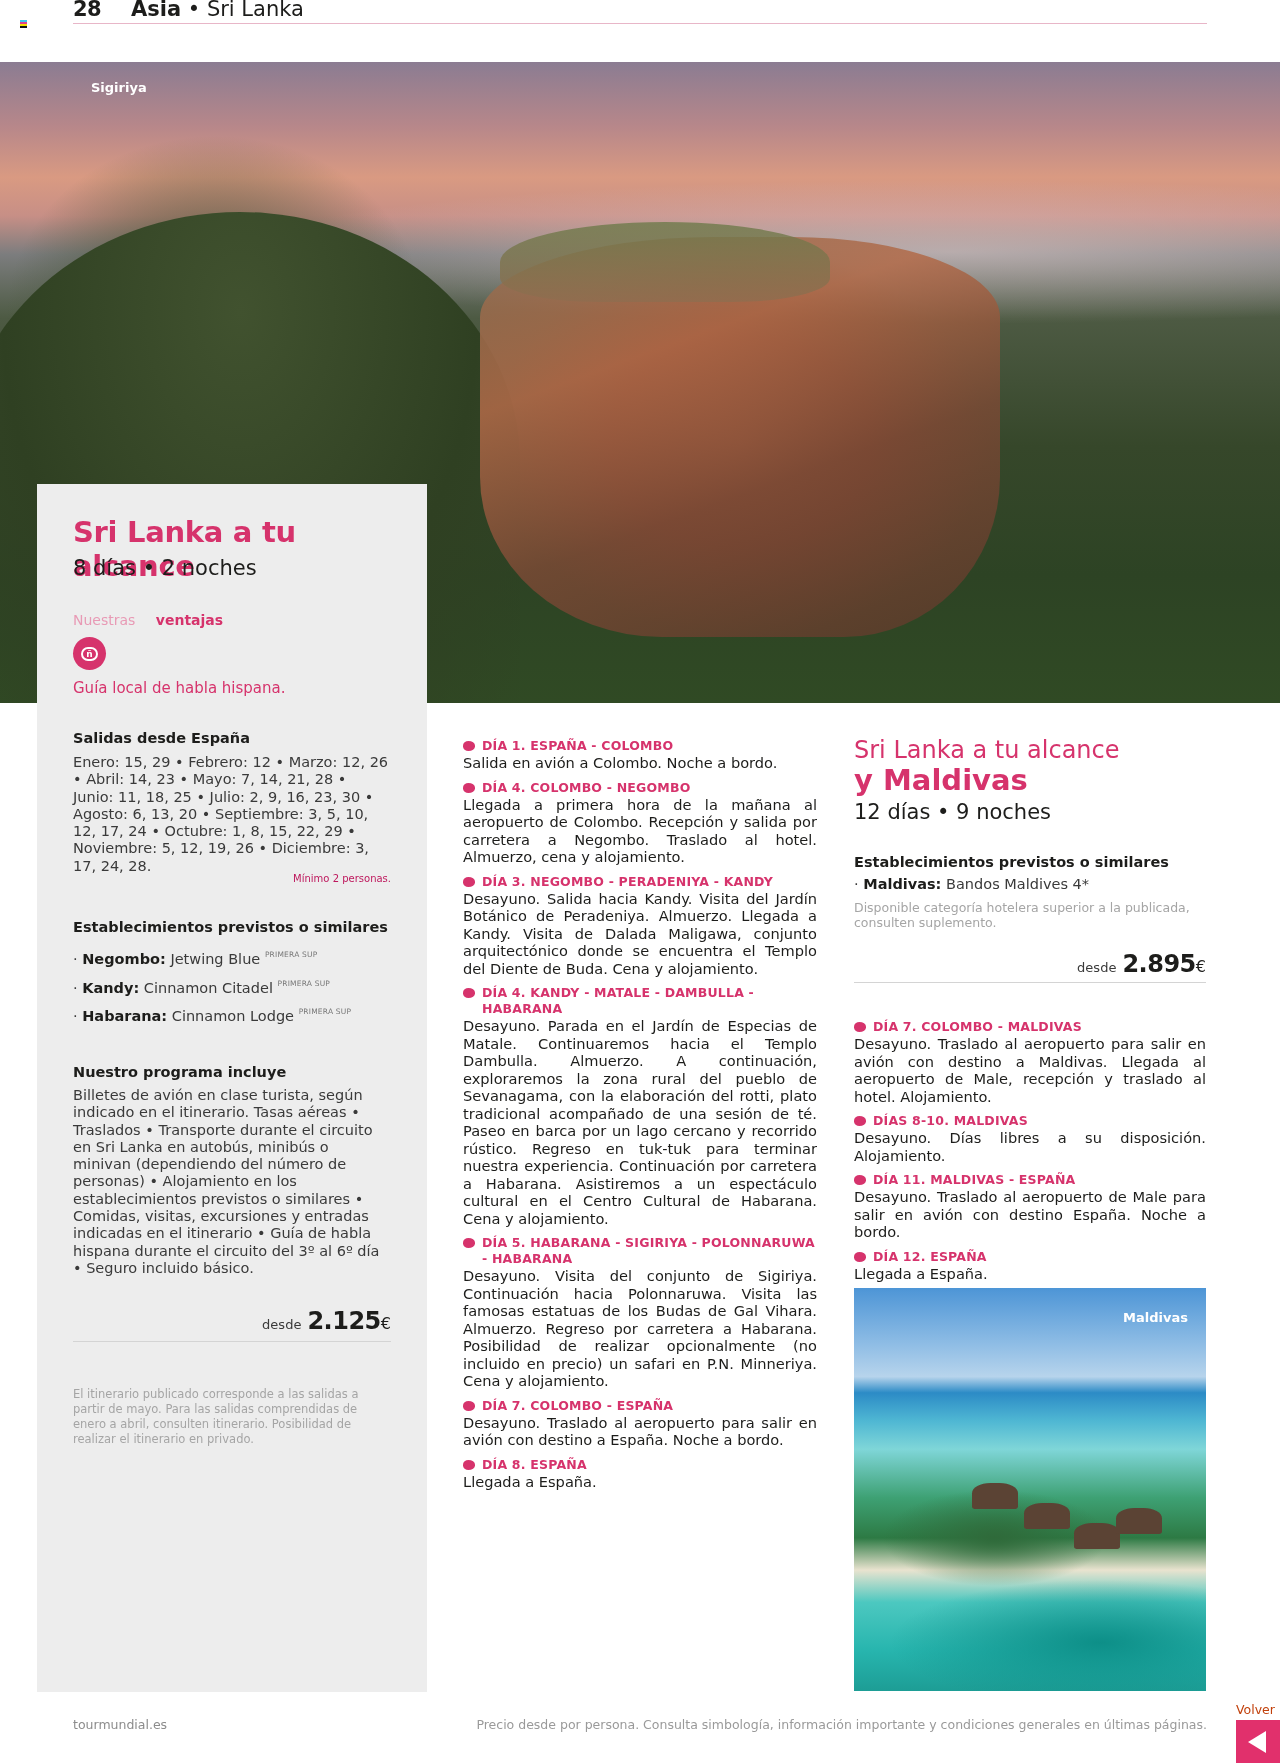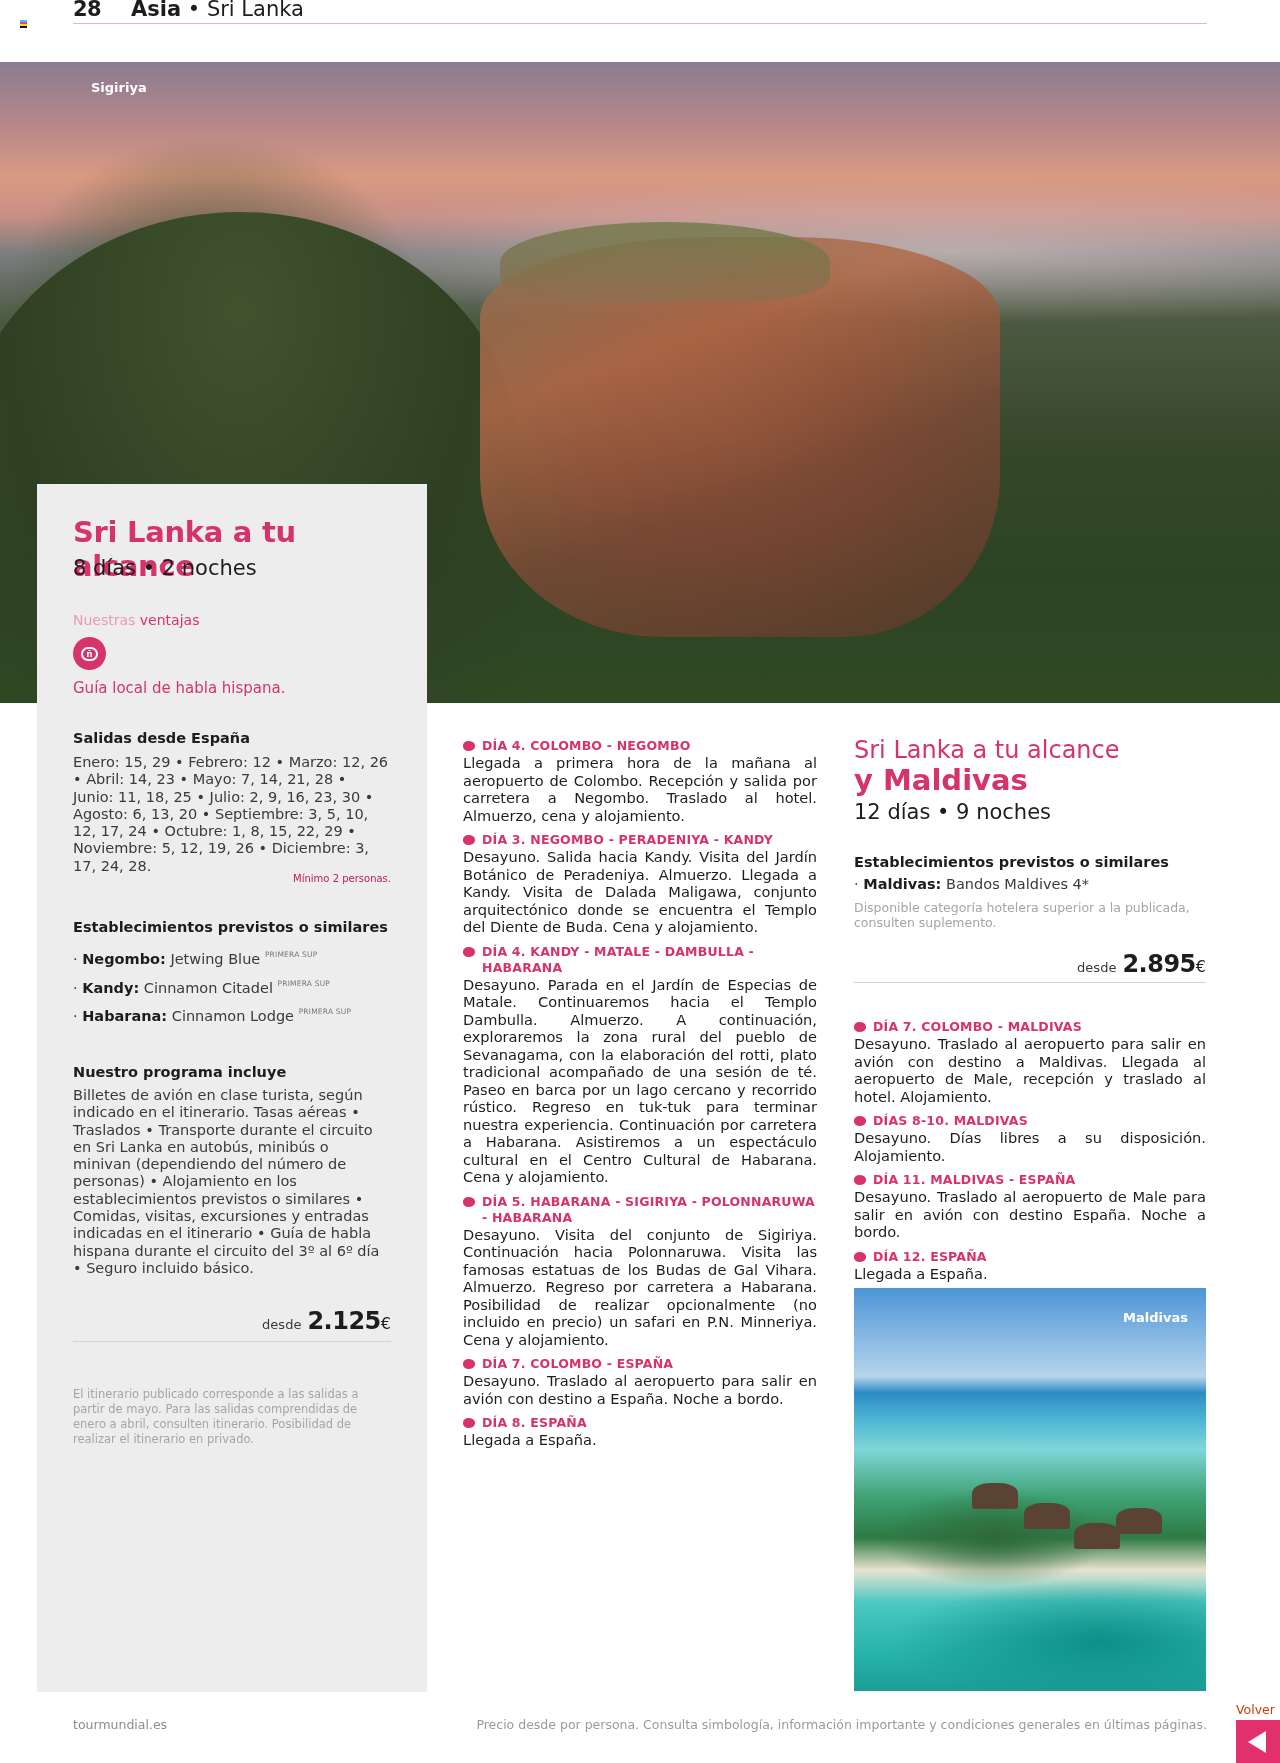--- a/index.html
+++ b/index.html
@@ -31,21 +31,21 @@
     background: radial-gradient(ellipse at 50% 20%, #41522f 0%, #2f4022 60%, rgba(47,64,34,0) 100%);
     border-radius: 50% 50% 0 0; }
   .hero-caption { position: absolute; left: 91px; top: 18px; color: #ffffff; font-weight: bold; font-size: 13px; }
 
   
   .left-card { position: absolute; left: 37px; top: 484px; width: 390px; height: 1208px; background: #ededed; }
   .left-inner { position: absolute; left: 36px; right: 36px; }
   .tour-title { top: 31px; font-size: 29px; font-weight: bold; color: #d6336c; letter-spacing: -0.3px; }
   .tour-duration { top: 72px; font-size: 21px; color: #1d1d1b; }
   .adv-label { top: 128px; font-size: 14px; color: #e89ab5; }
-  .adv-label b { color: #d6336c; font-weight: normal; }
+  .adv-label b { color: #d6336c; font-weight: bold; margin-left: 16px; }
   .adv-icon { top: 153px; width: 33px; height: 33px; border-radius: 50%; background: #d6336c; display: flex; align-items: center; justify-content: center; }
   .adv-icon .bubble { width: 17px; height: 14px; border: 2px solid #fff; border-radius: 8px; color: #fff; font-size: 9px; font-weight: bold; display: flex; align-items: center; justify-content: center; position: relative; }
   .adv-text { top: 195px; font-size: 15px; color: #d6336c; }
 
   .h-sub { font-weight: bold; font-size: 14.5px; color: #1d1d1b; }
   .body-txt { font-size: 14.5px; line-height: 17.3px; color: #3a3a3a; }
   .muted { font-size: 10px; color: #be185d; line-height: 15px; text-align: right; }
 
   .salidas-h { top: 246px; }
   .salidas-txt { top: 270px; }
@@ -149,20 +149,27 @@
     <span class="price-eur">€</span>
   </div>
 
   <div class="left-inner note-txt">El itinerario publicado corresponde a las salidas a partir de mayo. Para las salidas comprendidas de enero a abril, consulten itinerario. Posibilidad de realizar el itinerario en privado.</div>
 </div>
 
 <div class="col-mid">
   <div class="day">
     <div class="day-h">
         <span class="marker"></span>
+        <span>DÍA 1. ESPAÑA - COLOMBO</span>
+      </div>
+    <div class="day-b">Salida en avión a Colombo. Noche a bordo.</div>
+  </div>
+  <div class="day">
+    <div class="day-h">
+        <span class="marker"></span>
         <span>DÍA 4. COLOMBO - NEGOMBO</span>
       </div>
     <div class="day-b">Llegada a primera hora de la mañana al aeropuerto de Colombo. Recepción y salida por carretera a Negombo. Traslado al hotel. Almuerzo, cena y alojamiento.</div>
   </div>
   <div class="day">
     <div class="day-h">
         <span class="marker"></span>
         <span>DÍA 3. NEGOMBO - PERADENIYA - KANDY</span>
       </div>
     <div class="day-b">Desayuno. Salida hacia Kandy. Visita del Jardín Botánico de Peradeniya. Almuerzo. Llegada a Kandy. Visita de Dalada Maligawa, conjunto arquitectónico donde se encuentra el Templo del Diente de Buda. Cena y alojamiento.</div>

